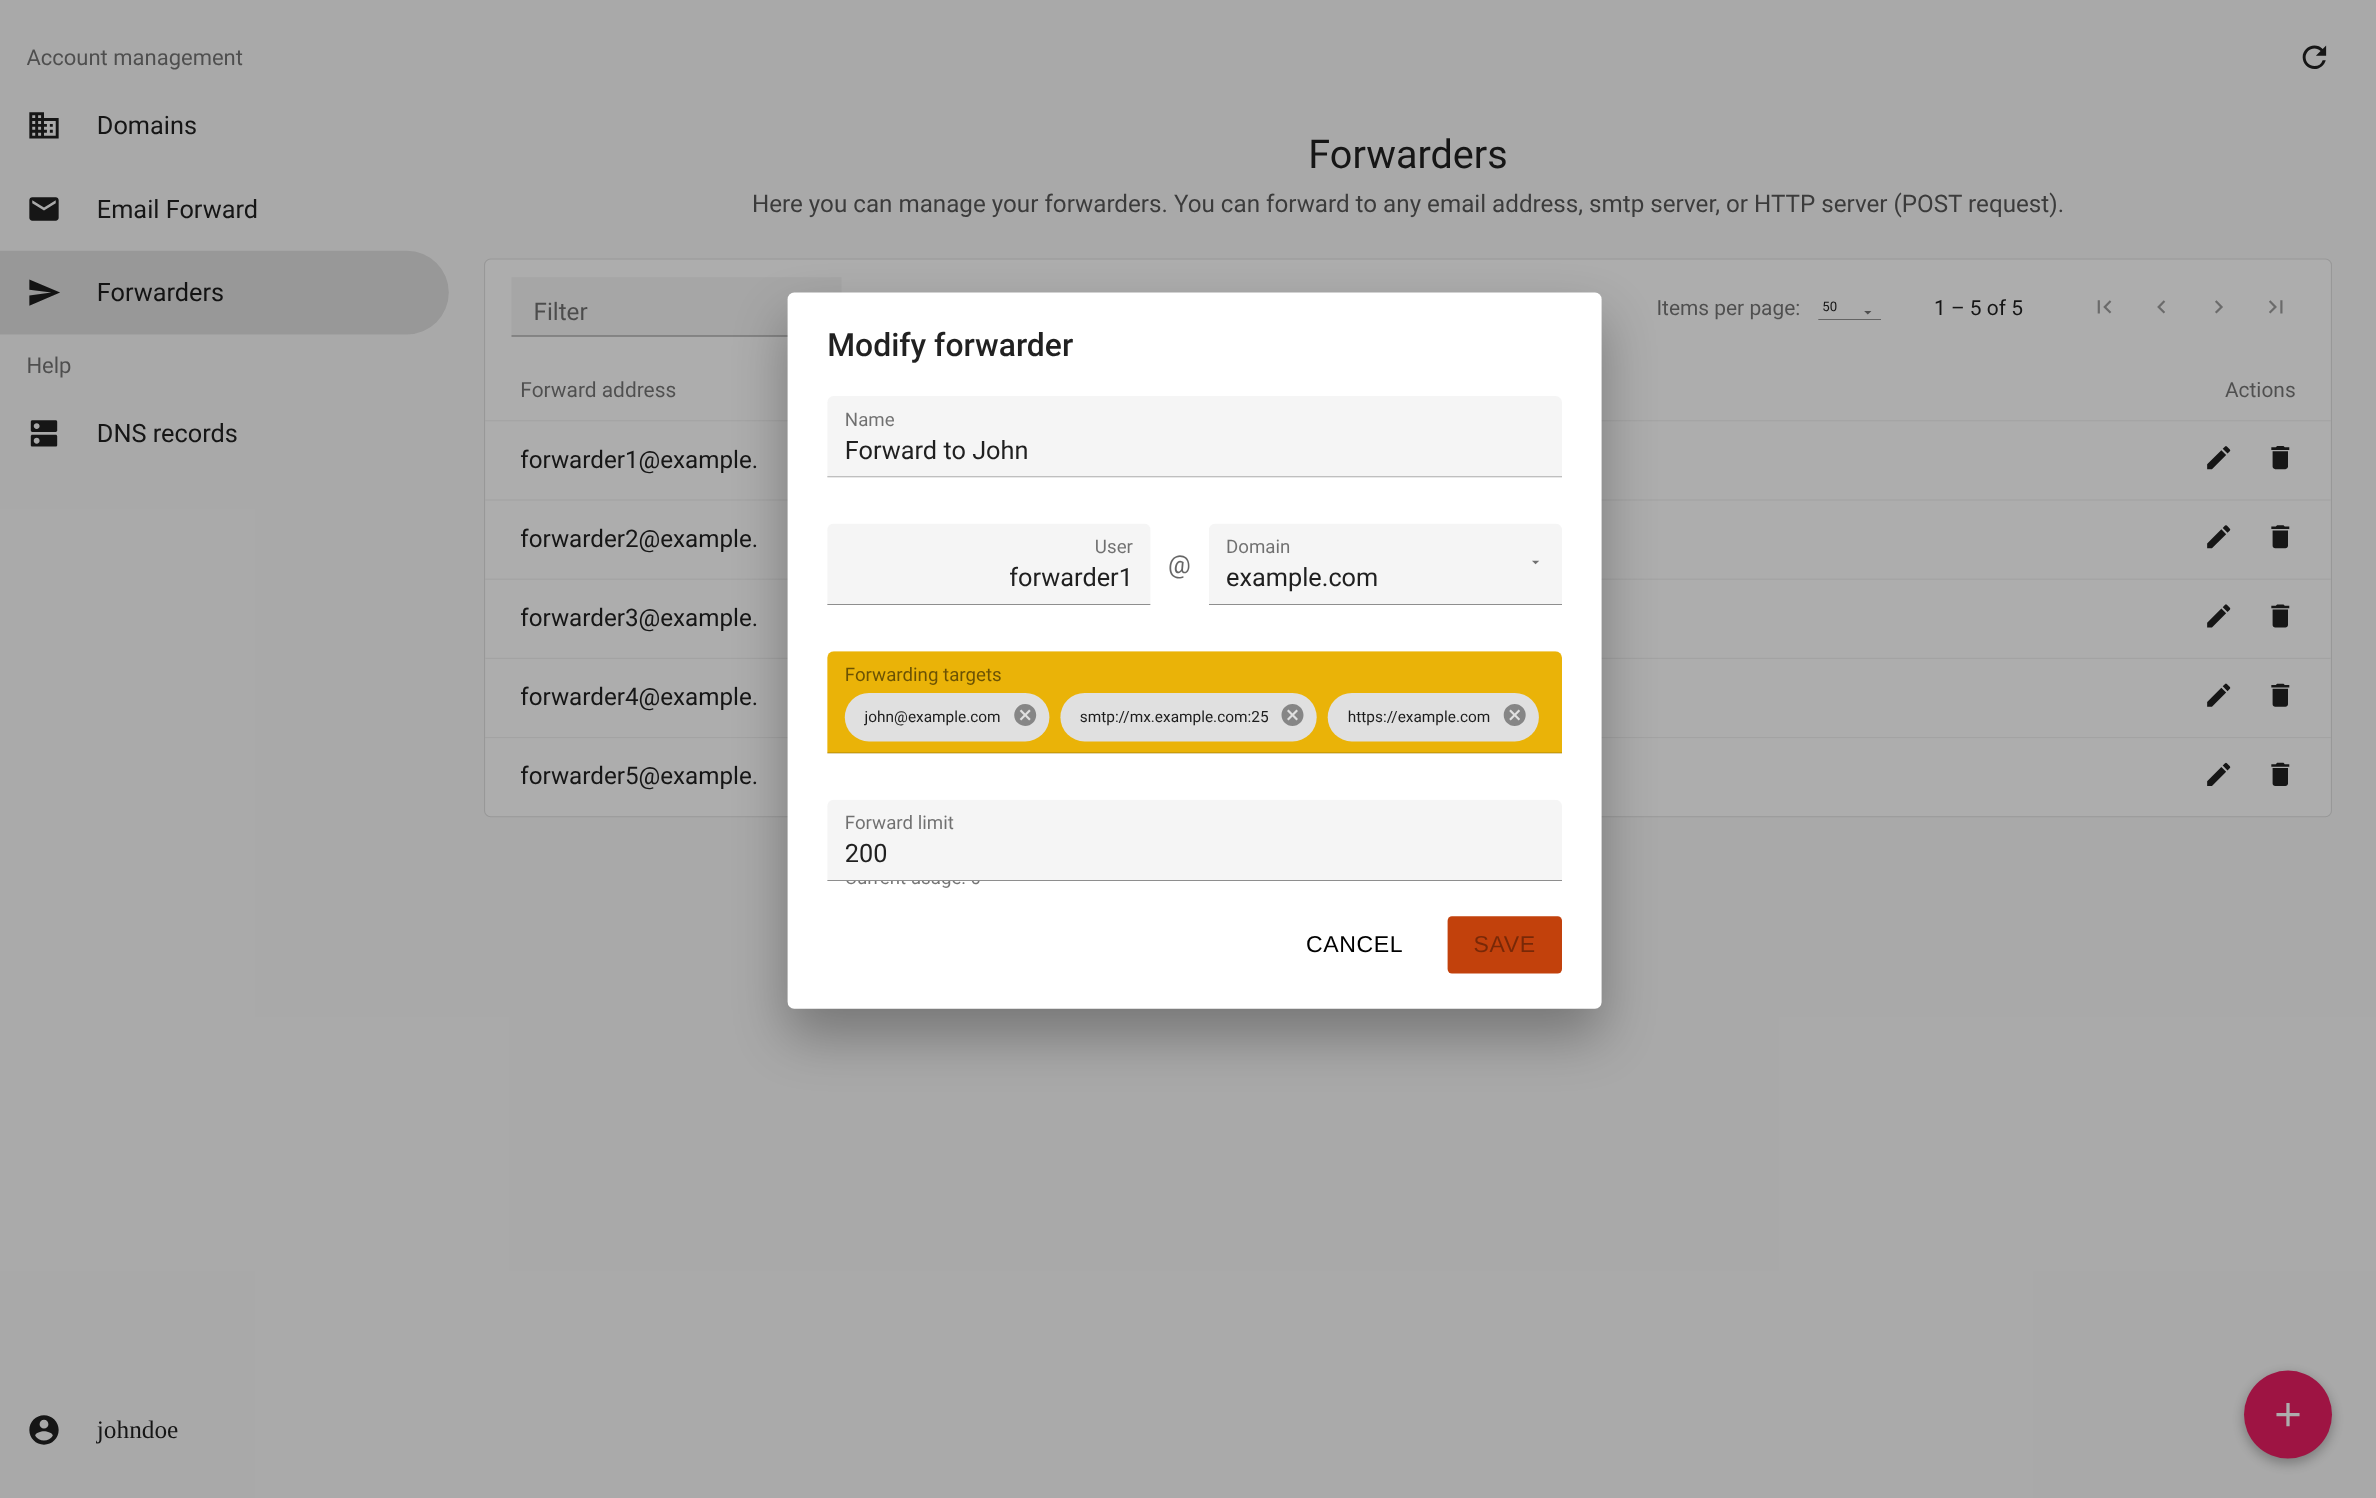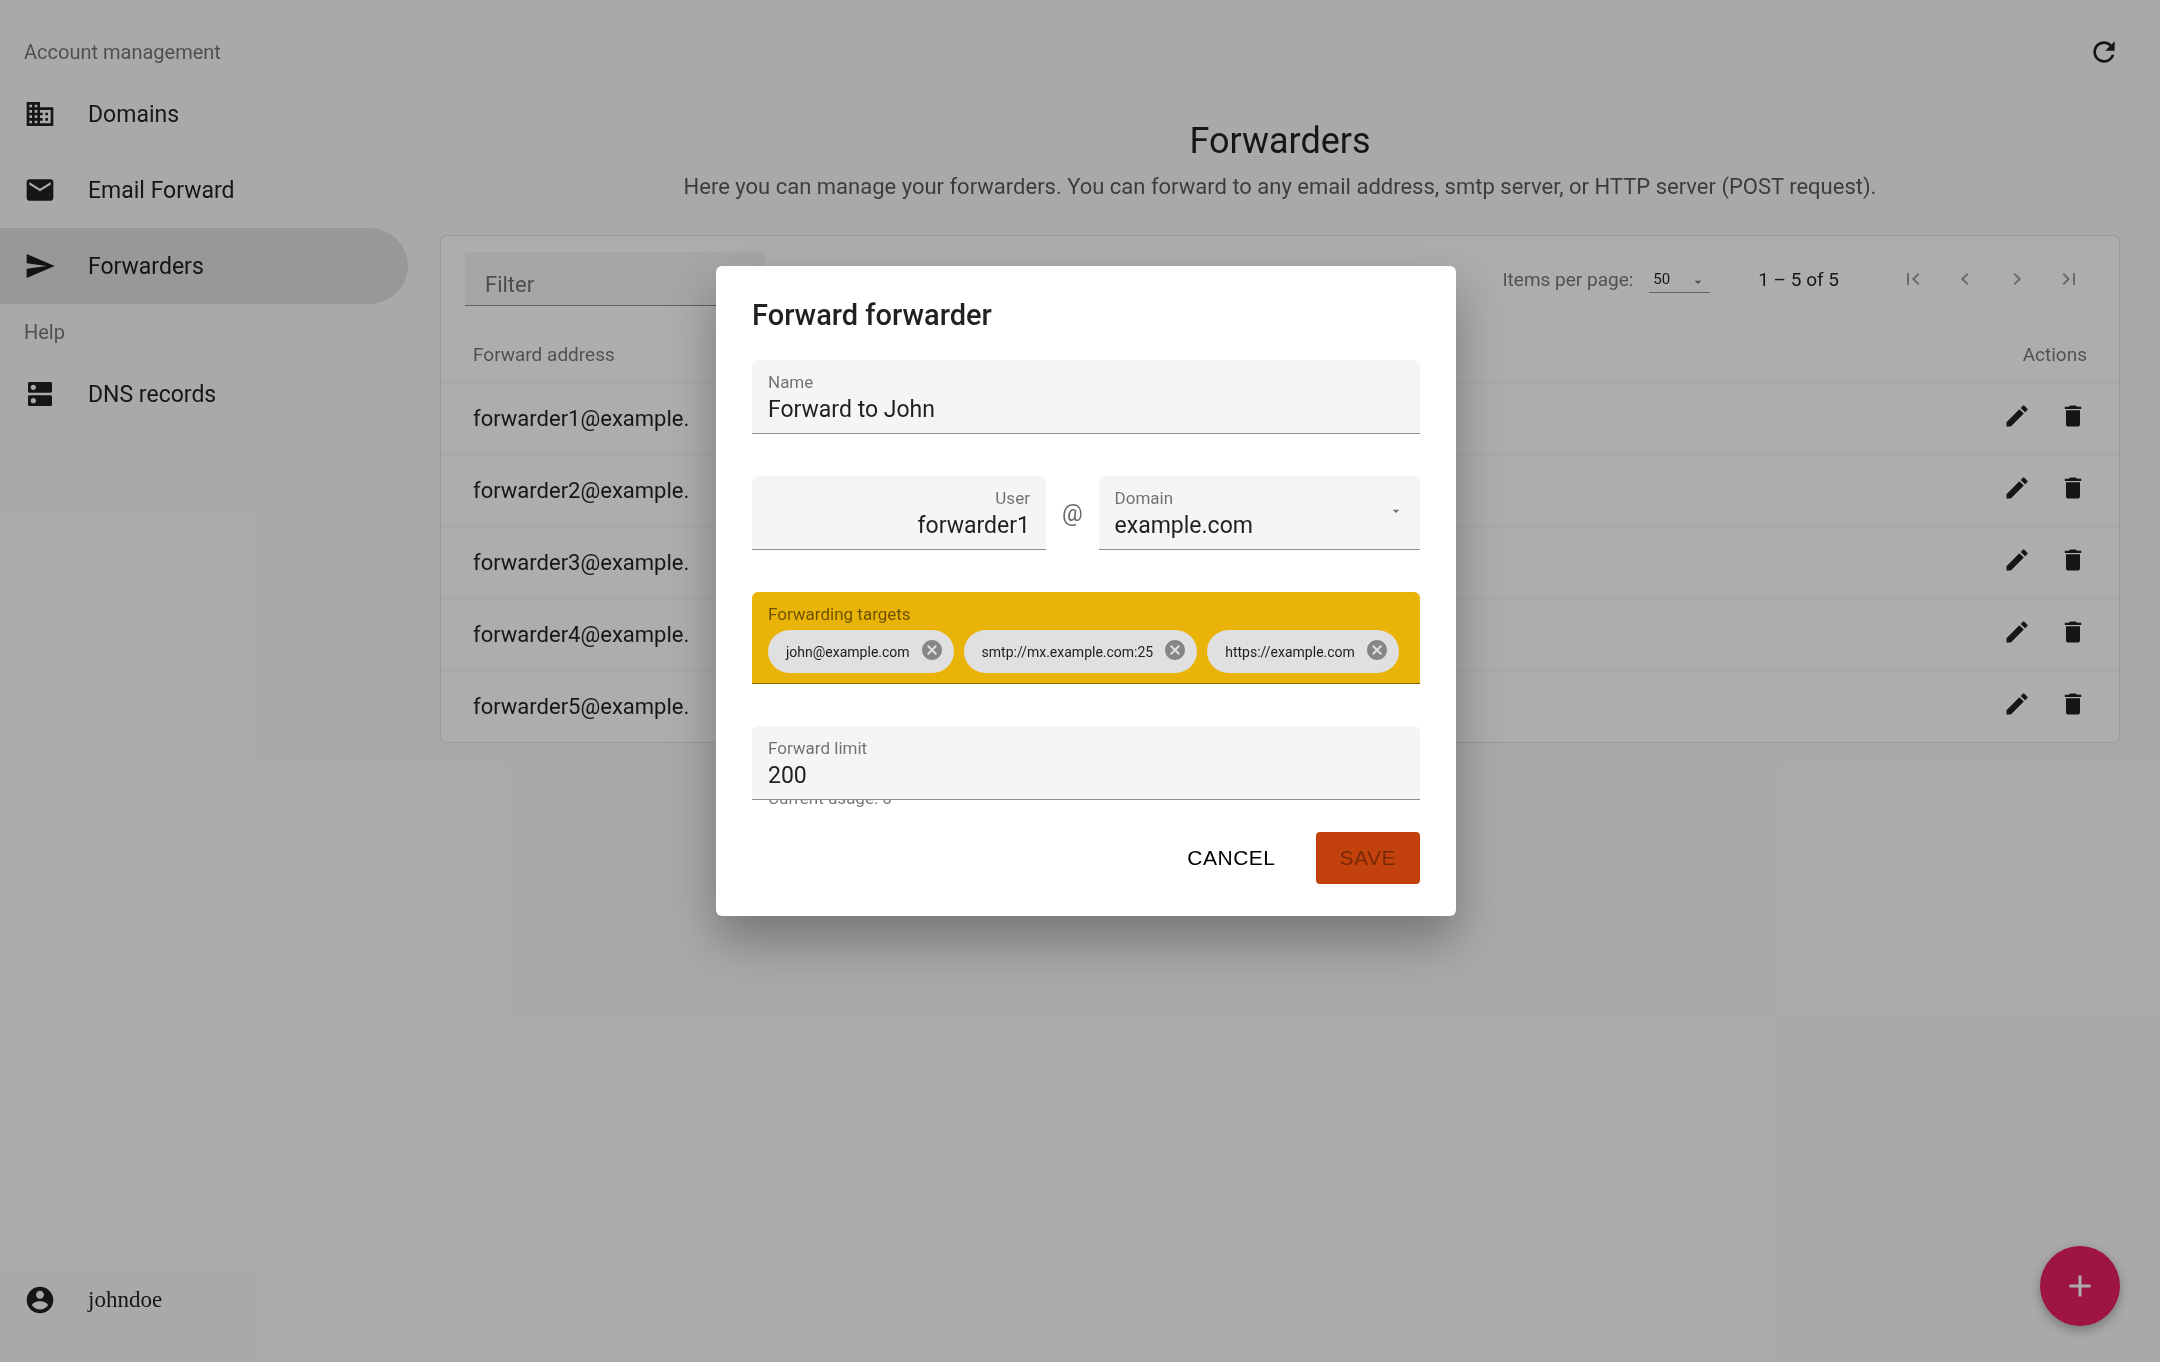--- a/index.html
+++ b/index.html
@@ -23,21 +23,21 @@
 
 .main { position: absolute; left: 440px; top: 120px; right: 40px; }
 .page-title { font-size: 36px; font-weight: 400; text-align: center; margin-bottom: 12px; }
 .page-subtitle { font-size: 22px; color: rgba(0,0,0,0.65); text-align: center; margin-bottom: 36px; }
 .card { border: 1px solid #e0e0e0; border-radius: 6px; background: #fff; padding: 0; }
 .card-header { display: flex; align-items: center; padding: 16px 24px 0 24px; }
 .filter-wrap { background: #f5f5f5; padding: 20px 20px 8px 20px; border-bottom: 1px solid rgba(0,0,0,0.42); width: 300px; }
 .filter-wrap span { color: rgba(0,0,0,0.54); font-size: 22px; }
 .spacer { flex: 1; }
 .pg-label { color: rgba(0,0,0,0.54); font-size: 19px; margin-right: 16px; }
-.pg-select { font-size: 15px; padding: 4px 40px 4px 4px; border: none; border-bottom: 1px solid rgba(0,0,0,0.42); margin-right: 48px; position: relative; }
+.pg-select { font-size: 12px; padding: 4px 40px 4px 4px; border: none; border-bottom: 1px solid rgba(0,0,0,0.42); margin-right: 48px; position: relative; }
 .pg-range { font-size: 19px; color: rgba(0,0,0,0.87); margin-right: 48px; }
 .pg-btn { width: 40px; height: 40px; display: inline-flex; align-items: center; justify-content: center; cursor: pointer; margin: 0 6px; }
 .pg-btn svg { width: 24px; height: 24px; fill: rgba(0,0,0,0.38); }
 .table { width: 100%; margin-top: 20px; }
 .thead, .trow { display: flex; align-items: center; padding: 0 32px; }
 .thead { height: 56px; color: rgba(0,0,0,0.54); font-size: 19px; }
 .trow { height: 72px; border-top: 1px solid #f0f0f0; font-size: 22px; }
 .col-addr { flex: 1; }
 .col-actions { width: 140px; text-align: right; display: flex; justify-content: flex-end; gap: 28px; }
 .icon-btn svg { width: 28px; height: 28px; fill: rgba(0,0,0,0.87); }
@@ -228,21 +228,21 @@
 
 <div class="fab">
   <svg viewBox="0 0 24 24">
       <path d="M19 13h-6v6h-2v-6H5v-2h6V5h2v6h6v2z"></path>
     </svg>
 </div>
 
 <div class="overlay"></div>
 
 <div class="dialog">
-  <div class="dialog-title">Forward forwarder</div>
+  <div class="dialog-title">Modify forwarder</div>
 
   <div class="field">
     <span class="field-label">Name</span>
     <span class="field-value">Forward to John</span>
   </div>
 
   <div class="addr-row">
     <div class="field user-field">
       <span class="field-label">User</span>
       <span class="field-value">forwarder1</span>

